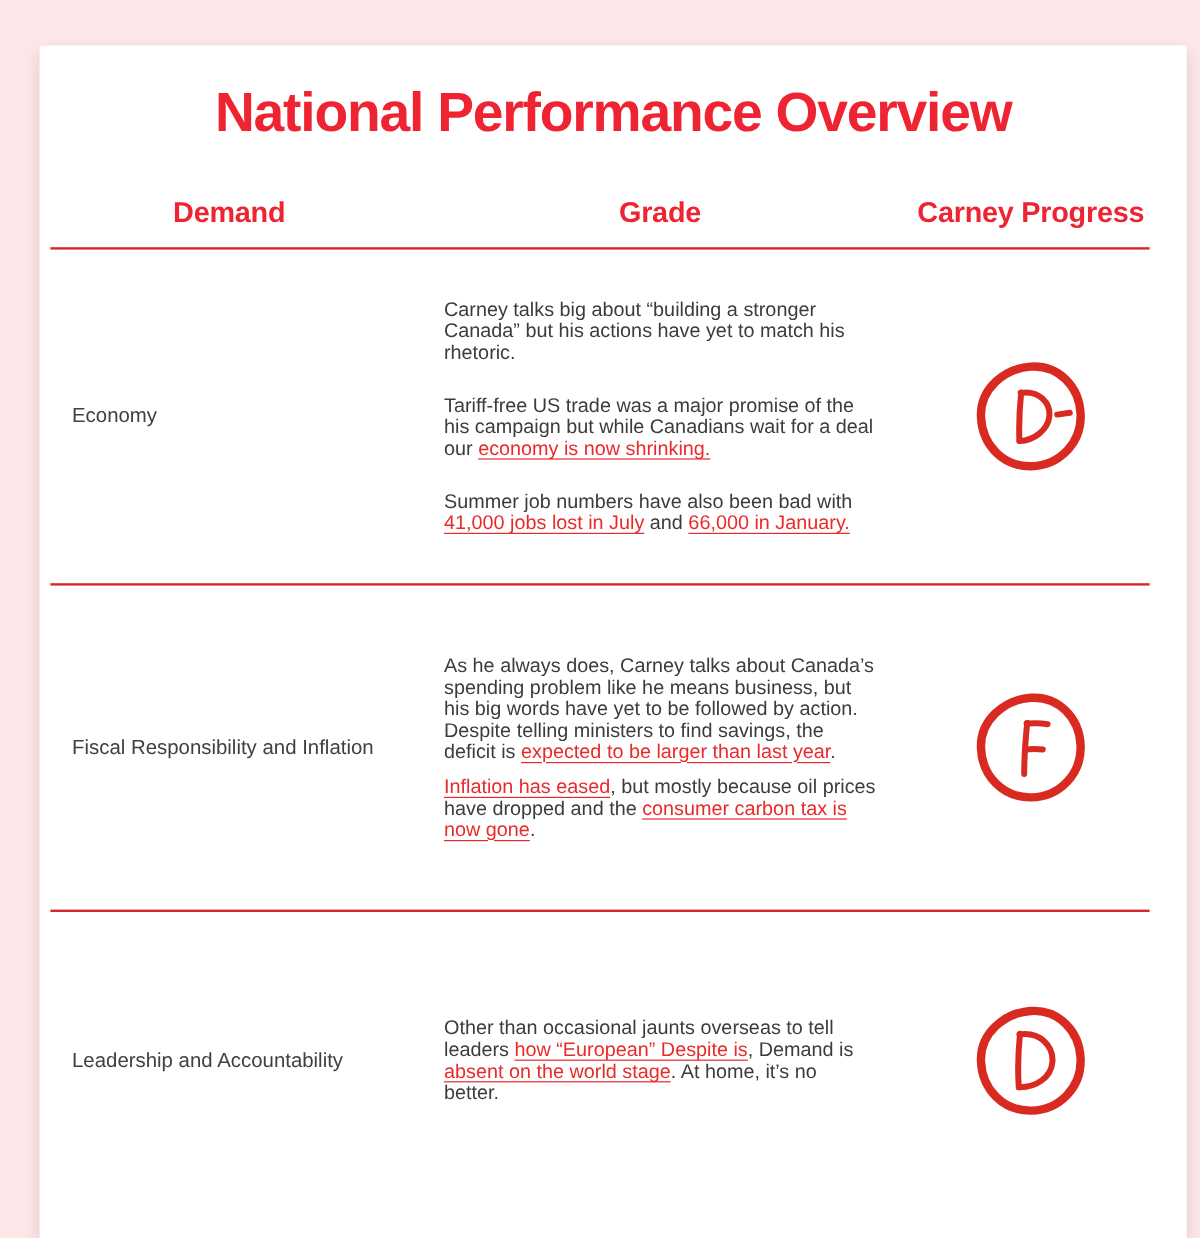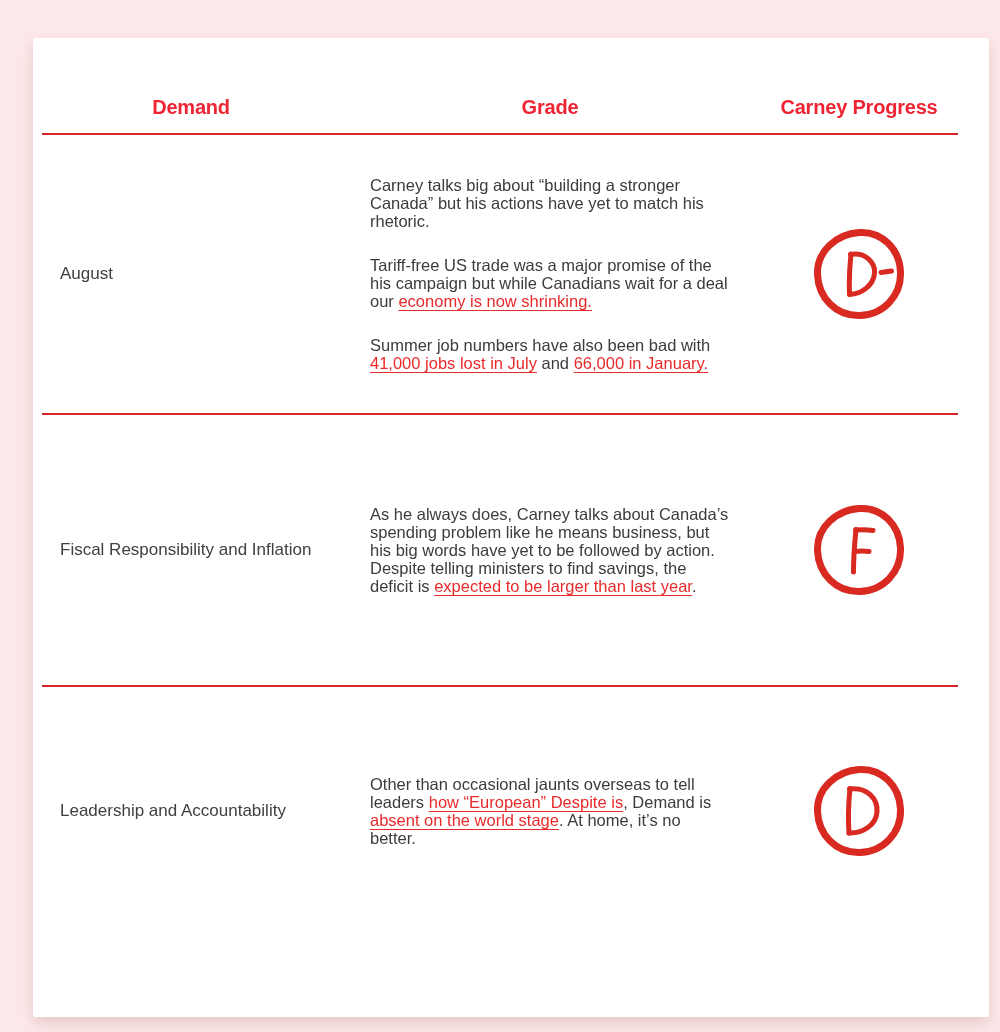--- a/index.html
+++ b/index.html
@@ -28,21 +28,21 @@
     font-weight:800;letter-spacing:-1px;
     color:var(--title-red);
   }
   .table-wrap{margin:0 31px 0 9px;}
   .grid-header{
     display:grid;grid-template-columns:298px 420px 198px;
     margin-top:44px;padding-bottom:14px;
     border-bottom:2px solid var(--rule-red);
   }
   .col-header{
-    text-align:center;font-size:20px;font-weight:700;
+    text-align:center;font-size:24px;font-weight:700;
     color:var(--title-red);letter-spacing:-0.2px;
   }
   .grid-row{
     display:grid;grid-template-columns:298px 420px 198px;
     align-items:center;
     border-bottom:2px solid var(--rule-red);
   }
   .grid-row:last-child{border-bottom:none;}
   .row1{min-height:280px;}
   .row2{min-height:272px;}
@@ -64,48 +64,50 @@
   .grade-cell{display:flex;justify-content:center;align-items:center;}
   .badge{width:100px;height:100px;display:block;}
   .badge path{fill:none;stroke:var(--badge-red);stroke-linecap:round;stroke-linejoin:round;}
   .badge .circ{stroke-width:7;}
   .badge .letter{stroke-width:5;}
 </style>
 </head>
 <body>
 
 <div class="card">
+  <h1 class="page-title">National Performance Overview</h1>
 
   <div class="table-wrap">
     <div class="grid-header">
       <div class="col-header">Demand</div>
       <div class="col-header">Grade</div>
       <div class="col-header">Carney Progress</div>
     </div>
     <div>
         <div class="grid-row row1">
-          <div class="demand-cell">August</div>
+          <div class="demand-cell">Economy</div>
           <div class="progress-cell">
             <p class="para"><span>Carney talks big about “building a stronger Canada” but his actions have yet to match his rhetoric.</span></p>
             <p class="para"><span>Tariff-free US trade was a major promise of the his campaign but while Canadians wait for a deal our </span><a class="link" href="#">economy is now shrinking.</a></p>
             <p class="para"><span>Summer job numbers have also been bad with </span><a class="link" href="#">41,000 jobs lost in July</a><span> and </span><a class="link" href="#">66,000 in January.</a></p>
           </div>
           <div class="grade-cell">
             <svg viewBox="0 0 100 100" xmlns="http://www.w3.org/2000/svg" class="badge">
     <path class="circ" d="M50 8.5 C73 7 90.5 25 91.5 48 C92.5 72 74 91 50.5 91.5 C27 92 9.5 74 8.5 50.5 C7.5 27 28 10 50 8.5"></path>
     <path class="letter" d="M42 30 C40.5 44 40 58 40.5 70.5"></path>
     <path class="letter" d="M41.5 30.5 C57 28 66.5 39 65.5 49.5 C64.5 61 53 70 40.5 70.5"></path>
     <path class="letter" d="M72 48.5 L82.5 47"></path>
   </svg>
           </div>
         </div>
         <div class="grid-row row2">
           <div class="demand-cell">Fiscal Responsibility and Inflation</div>
           <div class="progress-cell">
             <p class="para"><span>As he always does, Carney talks about Canada’s spending problem like he means business, but his big words have yet to be followed by action.&nbsp; Despite telling ministers to find savings, the deficit is </span><a class="link" href="#">expected to be larger than last year</a><span>.</span></p>
+            <p class="para"><a class="link" href="#">Inflation has eased</a><span>, but mostly because oil prices have dropped and the </span><a class="link" href="#">consumer carbon tax is now gone</a><span>.</span></p>
           </div>
           <div class="grade-cell">
             <svg viewBox="0 0 100 100" xmlns="http://www.w3.org/2000/svg" class="badge">
     <path class="circ" d="M50 8.5 C73 7 90.5 25 91.5 48 C92.5 72 74 91 50.5 91.5 C27 92 9.5 74 8.5 50.5 C7.5 27 28 10 50 8.5"></path>
     <path class="letter" d="M47 29.5 C45.5 44 44.5 60 44.5 72"></path>
     <path class="letter" d="M46.5 30 C52.5 29.5 58.5 29.5 64 30.5"></path>
     <path class="letter" d="M45.5 51.5 C50.5 51 55.5 51 60 51.5"></path>
   </svg>
           </div>
         </div>

